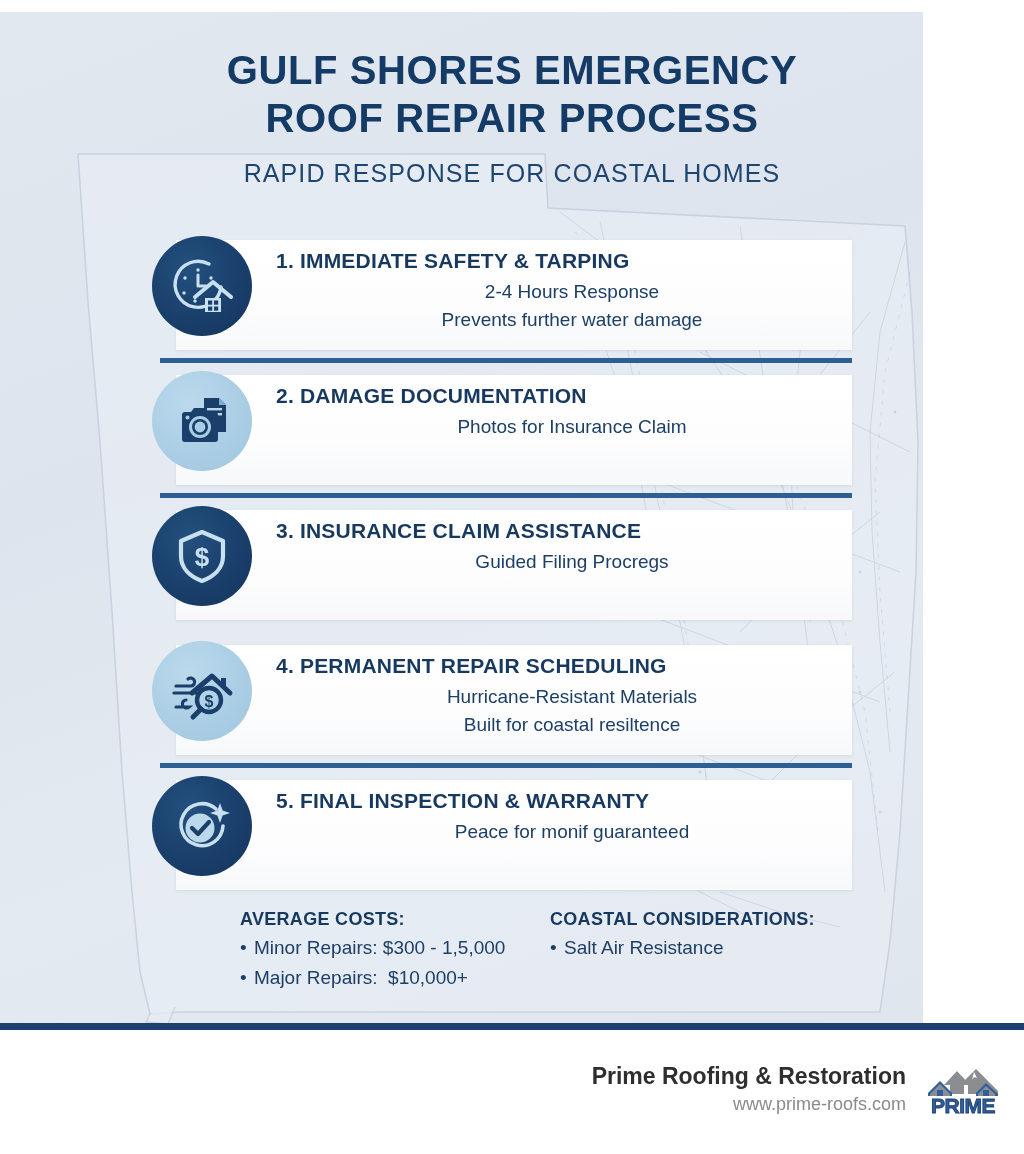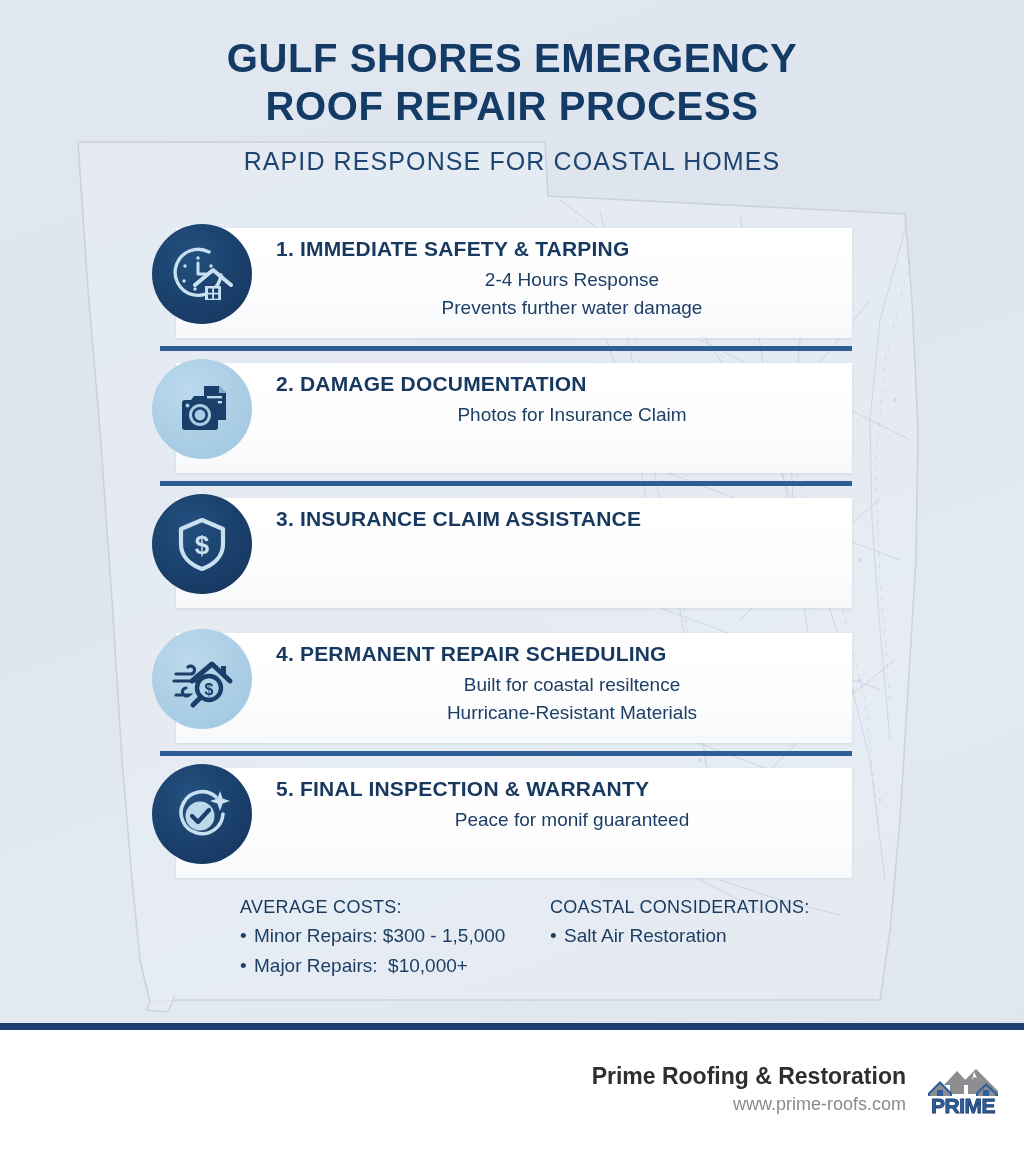--- a/index.html
+++ b/index.html
@@ -6,21 +6,21 @@
   html, body { width:1024px; height:1154px; }
   body {
     font-family:"Liberation Sans", sans-serif;
     background:#ffffff;
     overflow:hidden;
     position:relative;
   }
 
   
   .poster {
-    position:absolute; left:0; top:0; width:1024px; height:1023px;
+    position:absolute; left:0; top:12px; width:923px; height:1023px;
     background:linear-gradient(160deg,#e2e8f0 0%,#dde4ed 38%,#e4eaf1 68%,#dfe6ee 100%);
     overflow:hidden;
   }
   .map-layer { position:absolute; inset:0; }
   .map-layer svg { position:absolute; left:0; top:0; }
 
   .divider-bar {
     position:absolute; left:0; top:1023px; width:1024px; height:7px;
     background:#1c3f70;
   }
@@ -64,21 +64,21 @@
   }
   .step-lines { margin-top:4px; margin-left:22px; }
   .step-line { font-size:19px; color:#1d3f66; line-height:28px;text-align:center; }
 
   
   .info { position:absolute; left:0; top:895px; width:1024px; }
   .info-col { position:absolute; top:0; }
   .info-col.left { left:240px; }
   .info-col.right { left:550px; }
   .info-head {
-    font-size:18px; font-weight:normal; color:#17395f;
+    font-size:18px; font-weight:bold; color:#17395f;
     letter-spacing:0.3px; line-height:24px; white-space:nowrap;
   }
   .info-item {
     font-size:19px; color:#1d3f66; line-height:27px;
     margin-top:3px; white-space:pre; padding-left:14px; position:relative;
   }
   .info-item::before {
     content:"\2022"; position:absolute; left:0; top:0; color:#1d3f66;
   }
 
@@ -212,20 +212,23 @@
     <div class="step">
       <div class="card"></div>
       <div class="icon-wrap icon-dark">
         <svg width="60" height="60" viewBox="0 0 60 60">
           <path d="M30 6 L51 15 V30 C51 43 41 51 30 55 C19 51 9 43 9 30 V15 Z" fill="none" stroke="#c9e0f1" stroke-width="4.2" stroke-linejoin="round"></path>
           <text x="30" y="40" font-family="'Liberation Sans',sans-serif" font-size="26" font-weight="bold" fill="#c9e0f1" text-anchor="middle">$</text>
         </svg>
       </div>
       <div class="card-text">
         <div class="step-title">3. INSURANCE CLAIM ASSISTANCE</div>
+        <div class="step-lines">
+          <div class="step-line">Guided Filing Procregs</div>
+        </div>
       </div>
     </div>
 
     <div class="step">
       <div class="card"></div>
       <div class="accent"></div>
       <div class="icon-wrap icon-light">
         <svg width="64" height="64" viewBox="0 0 64 64">
           <path d="M18 20 A4 4 0 1 1 21 27 H6" fill="none" stroke="#1a3f6b" stroke-width="3.2" stroke-linecap="round"></path>
           <path d="M4 34 H26" fill="none" stroke="#1a3f6b" stroke-width="3.2" stroke-linecap="round"></path>
@@ -233,22 +236,22 @@
           <path d="M22 34 L42 17 L60 34" fill="none" stroke="#1a3f6b" stroke-width="5" stroke-linecap="round" stroke-linejoin="round"></path>
           <rect x="51" y="19" width="5" height="9" fill="#1a3f6b"></rect>
           <circle cx="39" cy="41" r="12" fill="none" stroke="#1a3f6b" stroke-width="4.4"></circle>
           <path d="M31 50 L23 58" stroke="#1a3f6b" stroke-width="5" stroke-linecap="round"></path>
           <text x="39" y="48" font-family="'Liberation Sans',sans-serif" font-size="16" font-weight="bold" fill="#1a3f6b" text-anchor="middle">$</text>
         </svg>
       </div>
       <div class="card-text">
         <div class="step-title">4. PERMANENT REPAIR SCHEDULING</div>
         <div class="step-lines">
+          <div class="step-line">Hurricane-Resistant Materials</div>
           <div class="step-line">Built for coastal resiltence</div>
-          <div class="step-line">Hurricane-Resistant Materials</div>
         </div>
       </div>
     </div>
 
     <div class="step">
       <div class="card"></div>
       <div class="icon-wrap icon-dark">
         <svg width="62" height="62" viewBox="0 0 62 62">
           <path d="M45 14 A21 21 0 1 0 52 31" fill="none" stroke="#c9e0f1" stroke-width="3.6" stroke-linecap="round"></path>
           <circle cx="29" cy="33" r="14.5" fill="#bcd9ec"></circle>
@@ -266,21 +269,21 @@
   </div>
 
   <div class="info">
     <div class="info-col left">
       <div class="info-head">AVERAGE COSTS:</div>
       <div class="info-item">Minor Repairs: $300 - 1,5,000</div>
       <div class="info-item">Major Repairs:  $10,000+</div>
     </div>
     <div class="info-col right">
       <div class="info-head">COASTAL CONSIDERATIONS:</div>
-      <div class="info-item">Salt Air Restoration</div>
+      <div class="info-item">Salt Air Resistance</div>
     </div>
   </div>
 </div>
 
 <div class="divider-bar"></div>
 
 <div class="footer">
   <div class="footer-inner">
     <div class="footer-text">
       <div class="brand-name">Prime Roofing &amp; Restoration</div>

